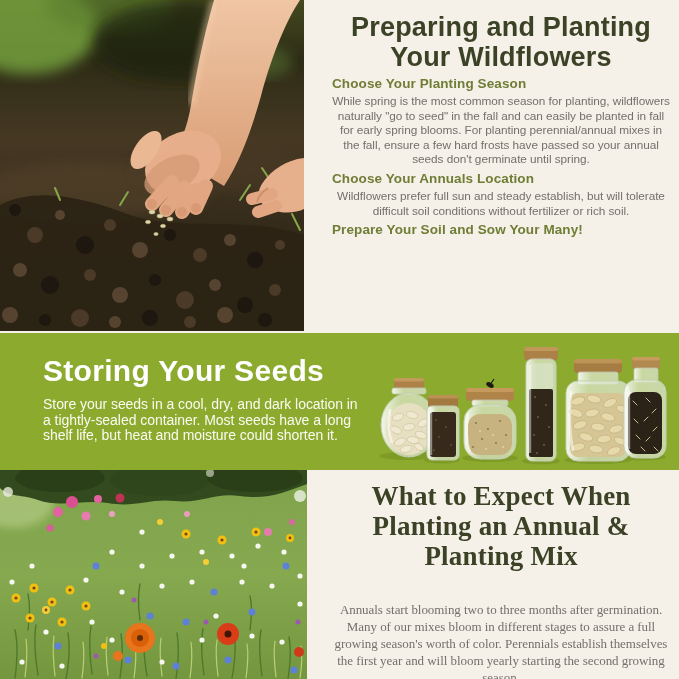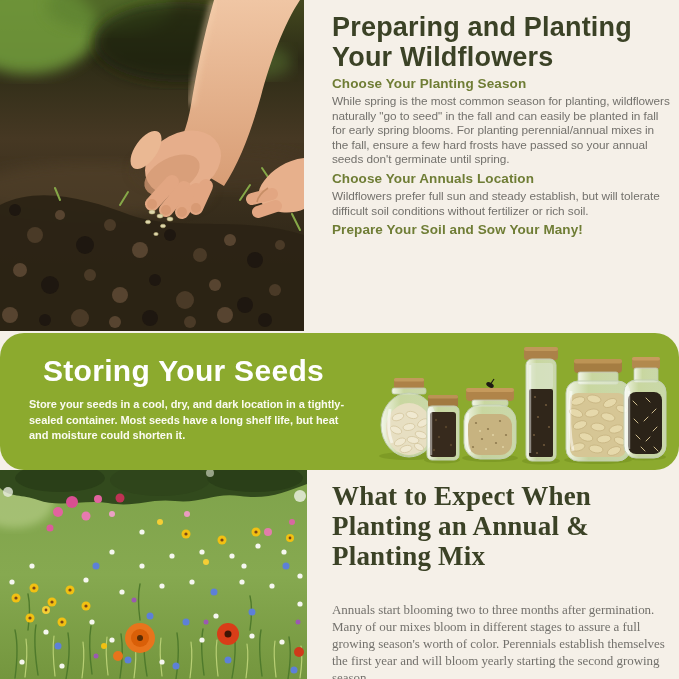--- a/index.html
+++ b/index.html
@@ -10,28 +10,28 @@
   }
   .photo{position:absolute;overflow:hidden;}
   .photo svg{display:block;}
   .photo-top{left:0;top:0;width:304px;height:331px;}
   .photo-bottom{left:0;top:470px;width:307px;height:209px;}
 
   .panel-tr{position:absolute;left:332px;top:12px;width:338px;}
   .panel-br{position:absolute;left:332px;top:481px;width:338px;font-family:Liberation Serif, serif;}
 
   .title{font-size:27px;line-height:30px;font-weight:700;color:#3b4226;letter-spacing:.2px;}
-  .title span{display:block;}
+  .title span{display:block;text-align:center;}
   .sub{font-size:13.5px;font-weight:700;color:#6f7d35;margin-top:4px;letter-spacing:.1px;}
-  .bodytxt{font-size:11.8px;line-height:14.6px;color:#73716c;margin-top:3px;letter-spacing:-.05px;}
+  .bodytxt{font-size:11.8px;line-height:14.6px;color:#73716c;margin-top:3px;letter-spacing:-.05px;text-align:center;}
   .panel-br .bodytxt{margin-top:30px;font-size:13px;line-height:17px;}
 
-  .band{position:absolute;left:0;top:333px;width:679px;height:137px;background:#8caa2e;border-radius:24px;}
+  .band{position:absolute;left:0;top:333px;width:679px;height:137px;background:#8caa2e;}
   .band-title{position:absolute;left:43px;top:21px;font-size:30px;font-weight:700;color:#ffffff;letter-spacing:.3px;}
-  .band-body{position:absolute;left:29px;top:64px;width:320px;font-size:11px;line-height:15.6px;color:#fbfbf1;letter-spacing:-.05px;font-weight:bold;}
+  .band-body{position:absolute;left:43px;top:64px;width:320px;font-size:14px;line-height:15.6px;color:#fbfbf1;letter-spacing:-.05px;}
   .jars{position:absolute;left:378px;top:2px;}
 </style>
 </head>
 <body>
 
 <div class="canvas">
 
   <div class="photo photo-top" role="img" aria-label="Hand sowing seeds into dark soil">
     <svg width="304" height="331" viewBox="0 0 304 331">
       <defs>

